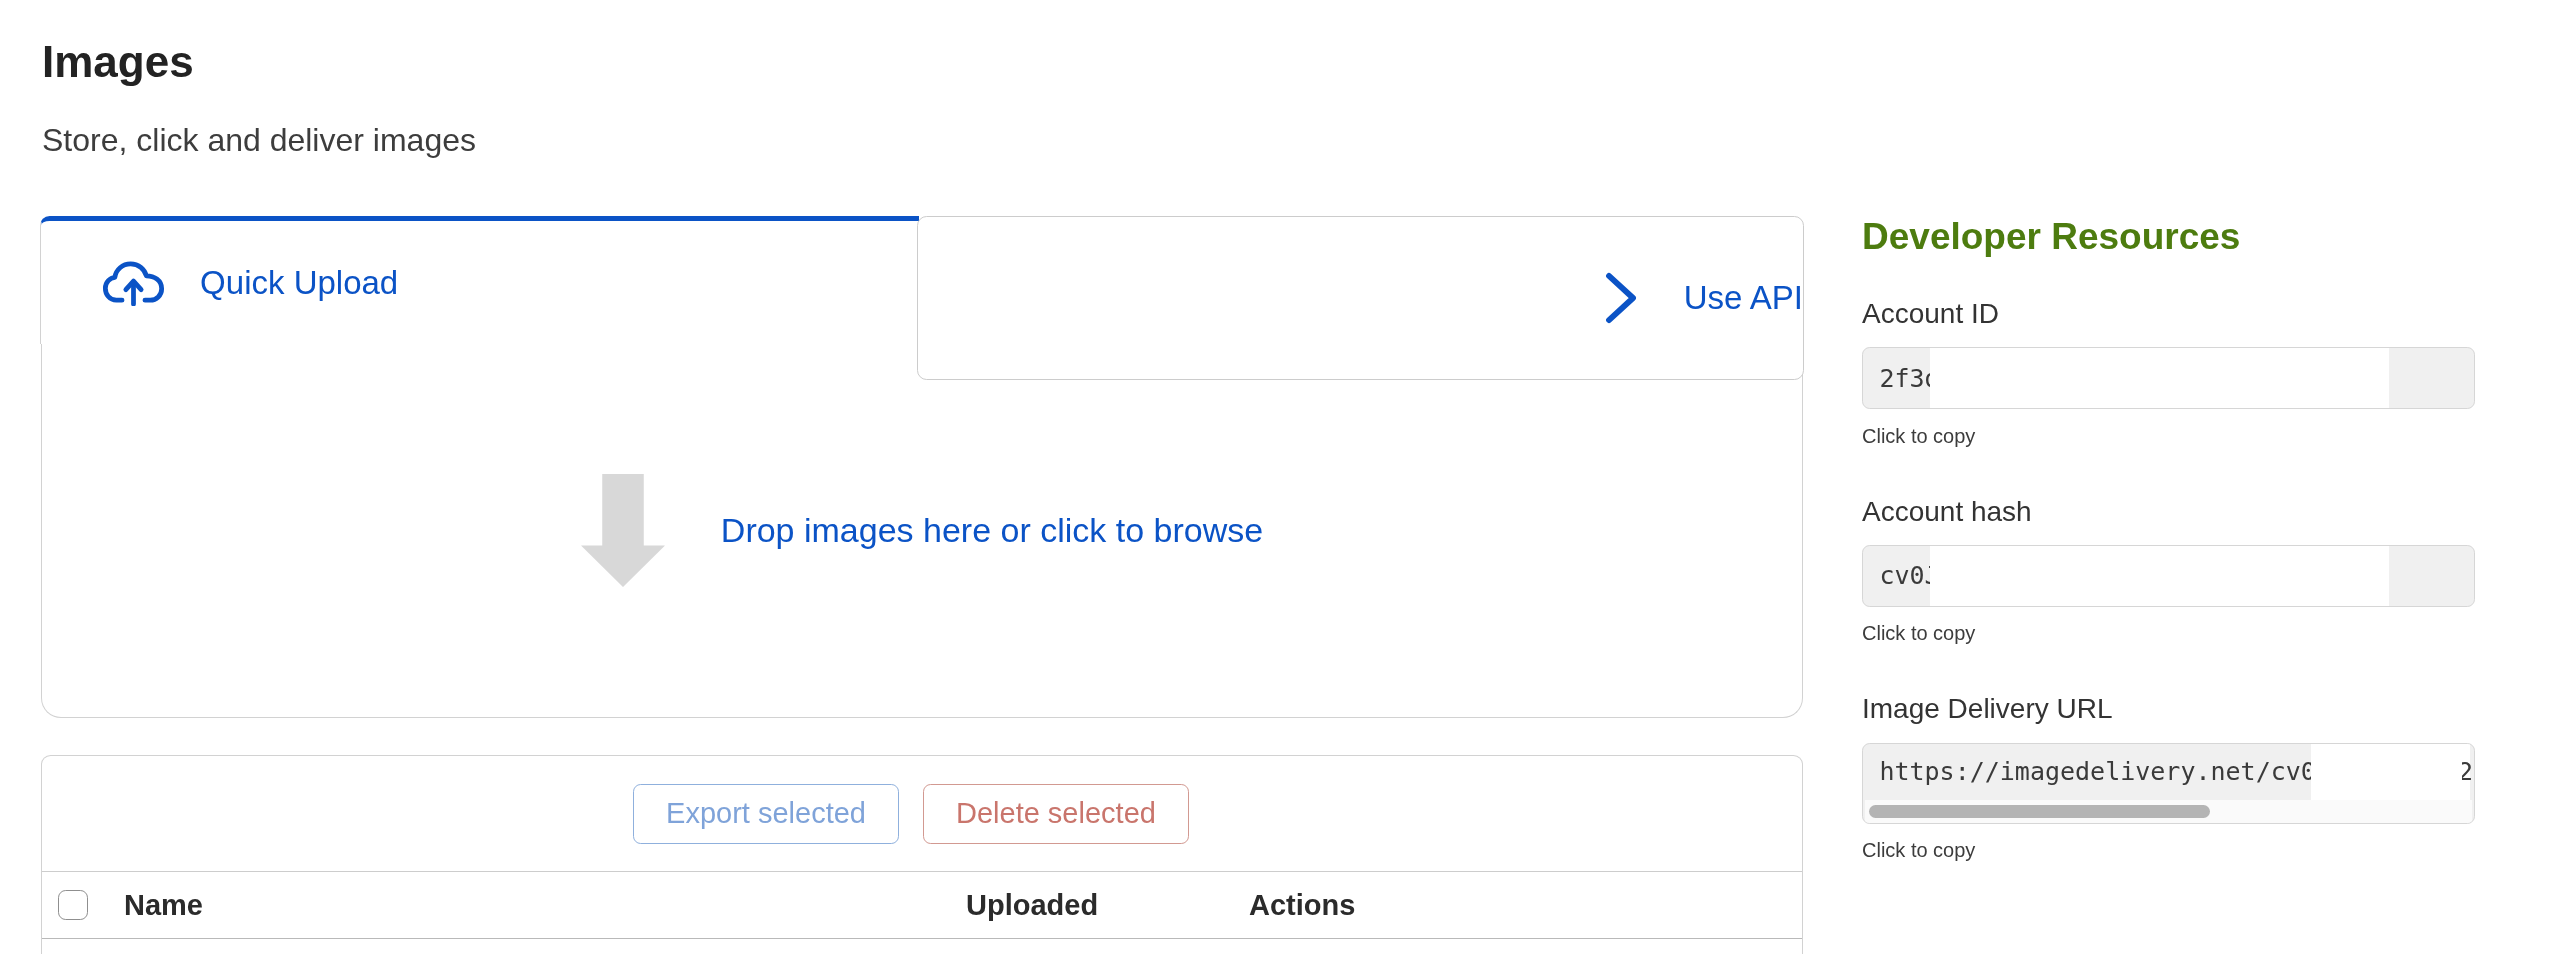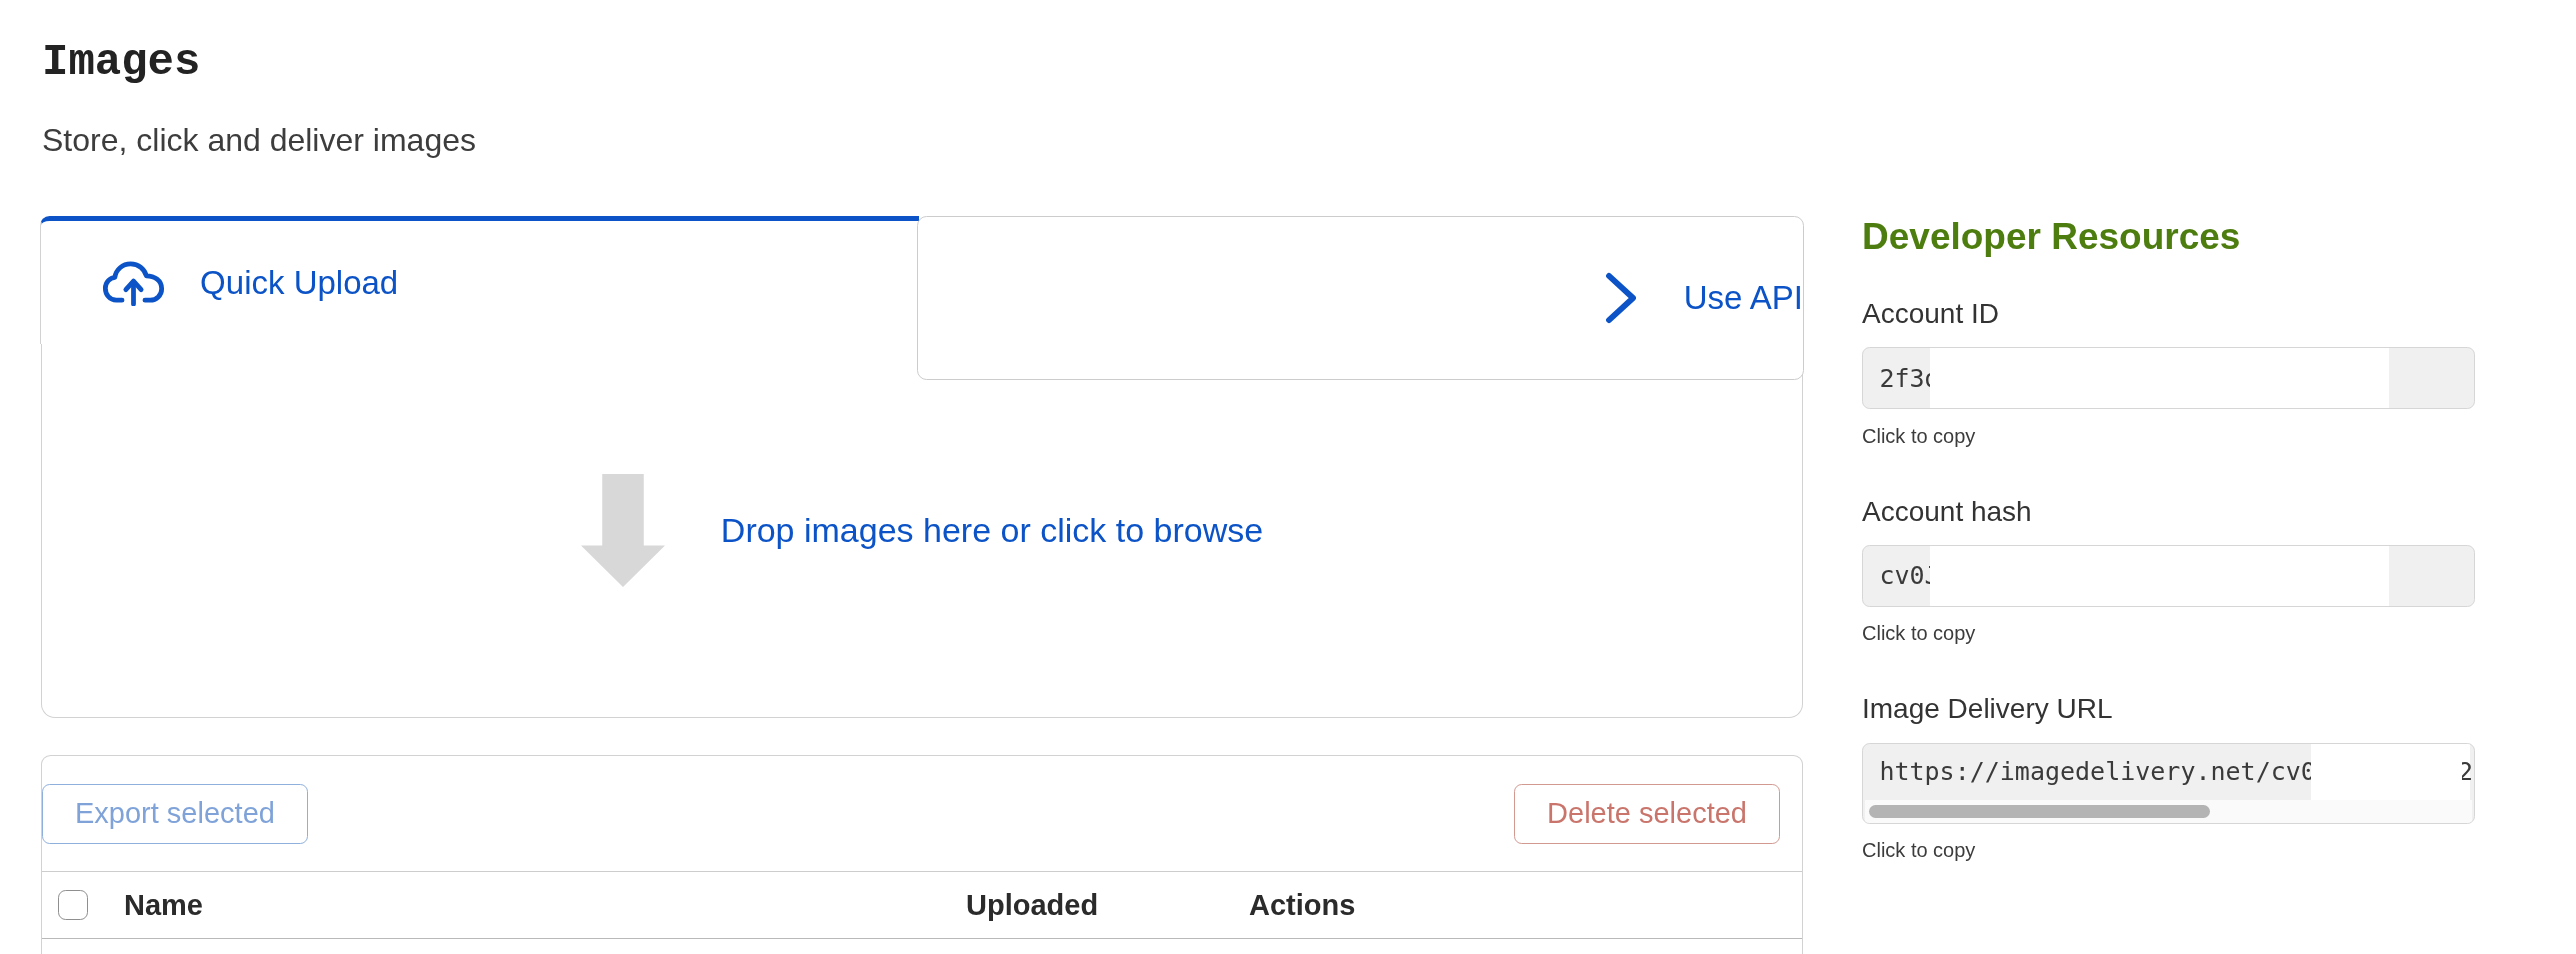--- a/index.html
+++ b/index.html
@@ -2,27 +2,27 @@
 <html><head>
 <meta charset="utf-8">
 <style>
   * { margin:0; padding:0; box-sizing:border-box; }
   html,body { width:2576px; height:954px; background:#ffffff; overflow:hidden;
               font-family:"Liberation Sans", sans-serif; color:#232323; }
 
   
   .main { position:absolute; left:41px; top:0; width:1762px; }
   .page-header { position:absolute; left:1px; top:37px; }
-  .page-title { font-size:44px; font-weight:700; color:#232323; letter-spacing:0;font-family:Liberation Mono, monospace; }
+  .page-title { font-size:44px; font-weight:700; color:#232323; letter-spacing:0; }
   .page-subtitle { margin-top:35px; font-size:32px; font-weight:400; color:#3d3d3d; }
 
   
   .upload-panel { position:absolute; left:0; top:216px; width:1762px; height:502px;
                   background:#fff; border:1.9px solid #d2d2d2; border-top:none;
-                  border-radius:14px; }
+                  border-radius:20px; }
   .tab-row { position:relative; width:100%; height:128px; }
   .tab-active { position:absolute; left:-1.9px; top:0; width:879px; height:128px;
                 background:#fff; border-top:5.8px solid #0b53c6;
                 border-left:1.9px solid #d2d2d2; border-top-left-radius:9.6px;
                 display:flex; align-items:center; cursor:pointer; }
   .tab-active .tab-label { margin-left:35px; font-size:33px; color:#0b53c6; }
   .cloud-icon { margin-left:61px; width:63px; height:46px; display:block; }
   .tab-inactive { position:absolute; right:-1.9px; top:0; width:887px; height:164px;
                   background:#fff; border:1.9px solid #cccccc; border-radius:9.6px;
                   display:flex; align-items:center; cursor:pointer;justify-content:flex-end; }
@@ -33,21 +33,21 @@
               display:flex; align-items:center; justify-content:center; gap:56px;
               cursor:pointer; }
   .drop-arrow { width:84px; height:113px; display:block; }
   .drop-label { font-size:34px; color:#0b53c6; }
 
   
   .list-panel { position:absolute; left:0; top:755px; width:1762px; height:221px;
                 background:#fff; border:1.9px solid #d2d2d2; border-bottom:none;
                 border-radius:9.6px 9.6px 0 0; }
   .list-toolbar { position:relative; height:116px; border-bottom:1.9px solid #cdcdcd;
-                  display:flex; align-items:center; justify-content:space-between;
+                  display:flex; align-items:center; justify-content:center;
                   gap:24px; padding-right:22px; }
   .btn { height:60px; padding:0 32px; background:#fff; border-radius:7.7px;
          font-size:29px; font-family:"Liberation Sans", sans-serif; cursor:pointer; }
   .btn-export { color:#7fa3d9; border:1.9px solid #8fb0dd; }
   .btn-delete { color:#c9756c; border:1.9px solid #d29991; }
   .list-header { position:relative; height:67px; border-bottom:1.9px solid #b9b9b9; }
   .list-header .cell { position:absolute; top:0; line-height:67px; font-size:29px;
                        font-weight:700; color:#2b2b2b; }
   .cell-name { left:82px; }
   .cell-uploaded { left:924px; }

